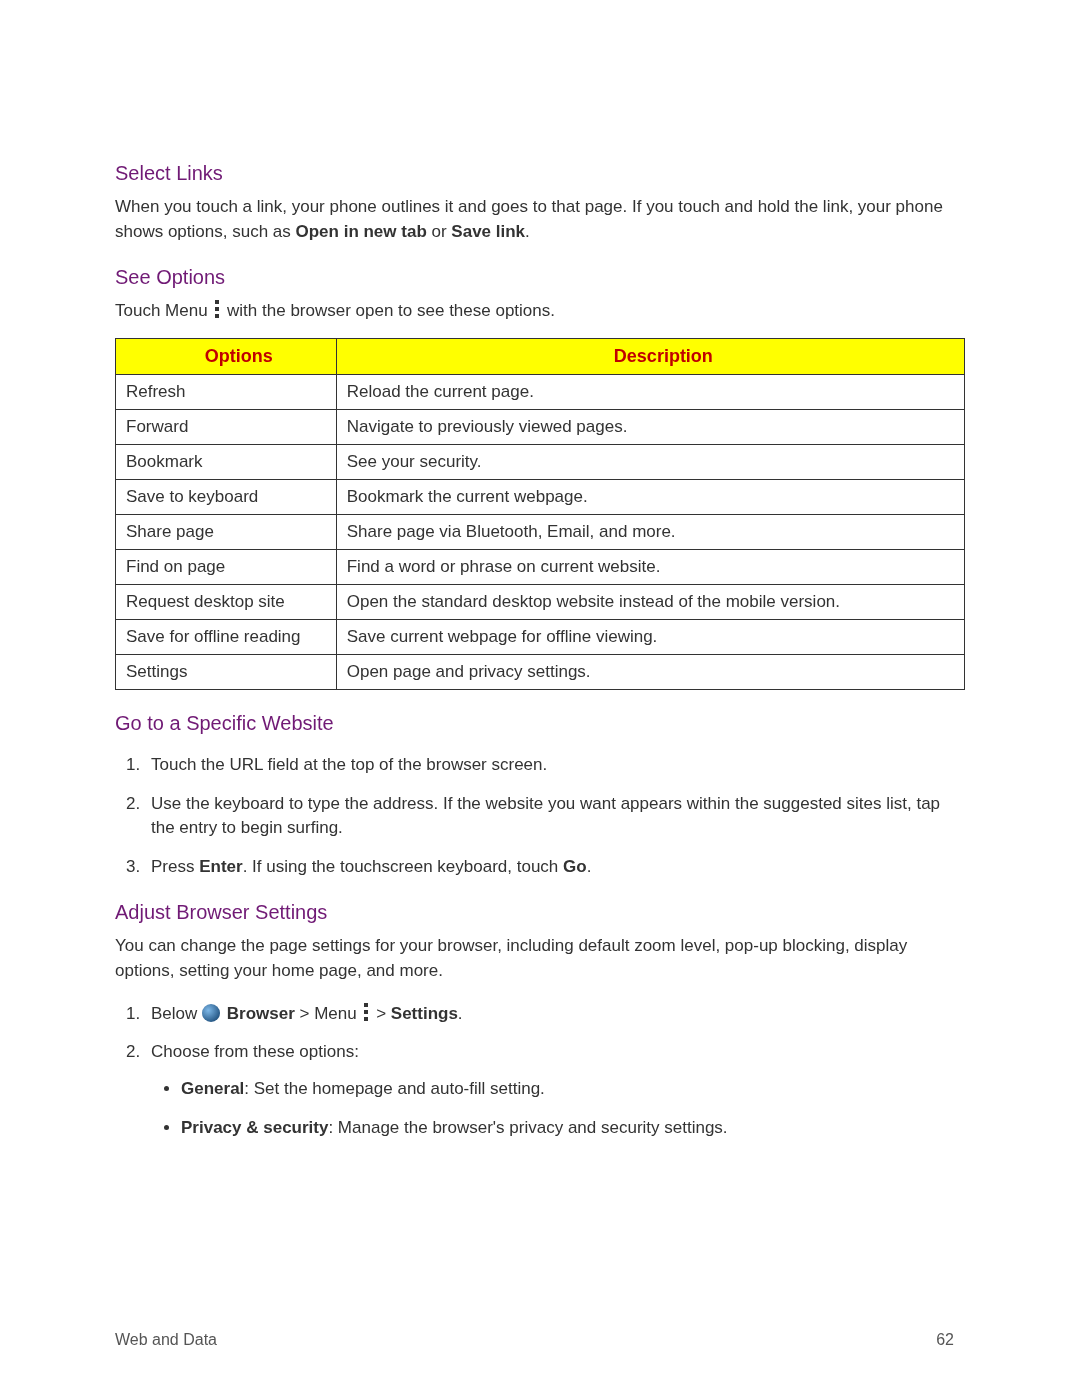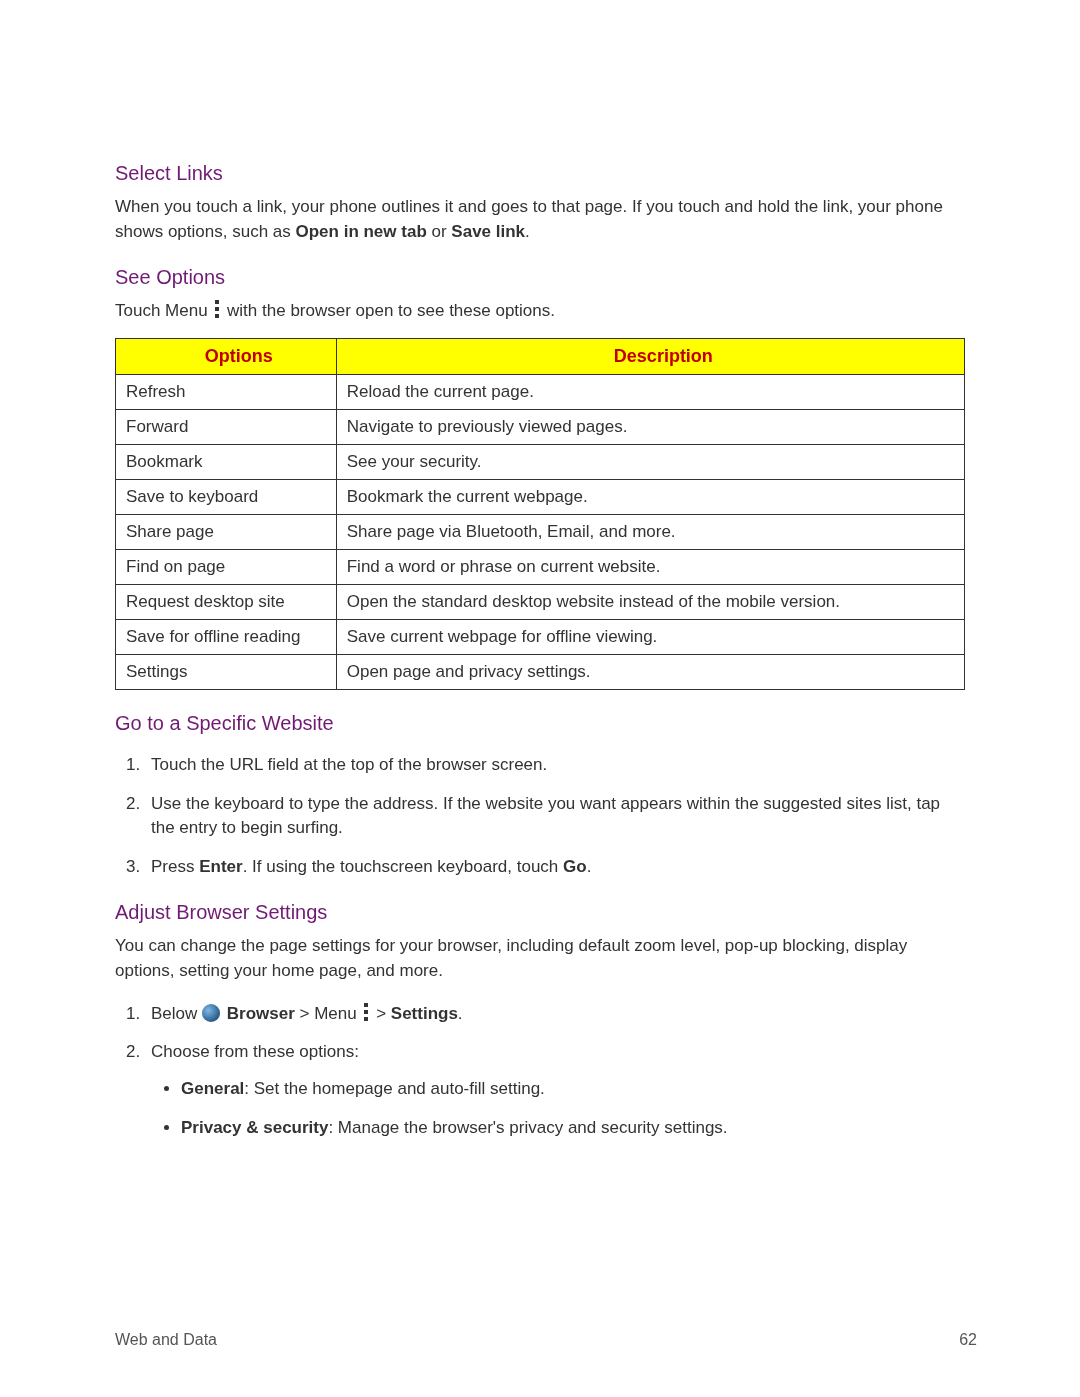--- a/index.html
+++ b/index.html
@@ -89,21 +89,21 @@
     padding-left: 30px;
   }
   ul.bullets li {
     margin-bottom: 14px;
     line-height: 1.45;
   }
   .footer {
     position: absolute;
     bottom: 48px;
     left: 115px;
-    right: 103px;
+    right: 126px;
     display: flex;
     justify-content: space-between;
     color: #555;
     font-size: 16px;
   }
 </style>
 </head>
 <body>
 
 <div class="page">

